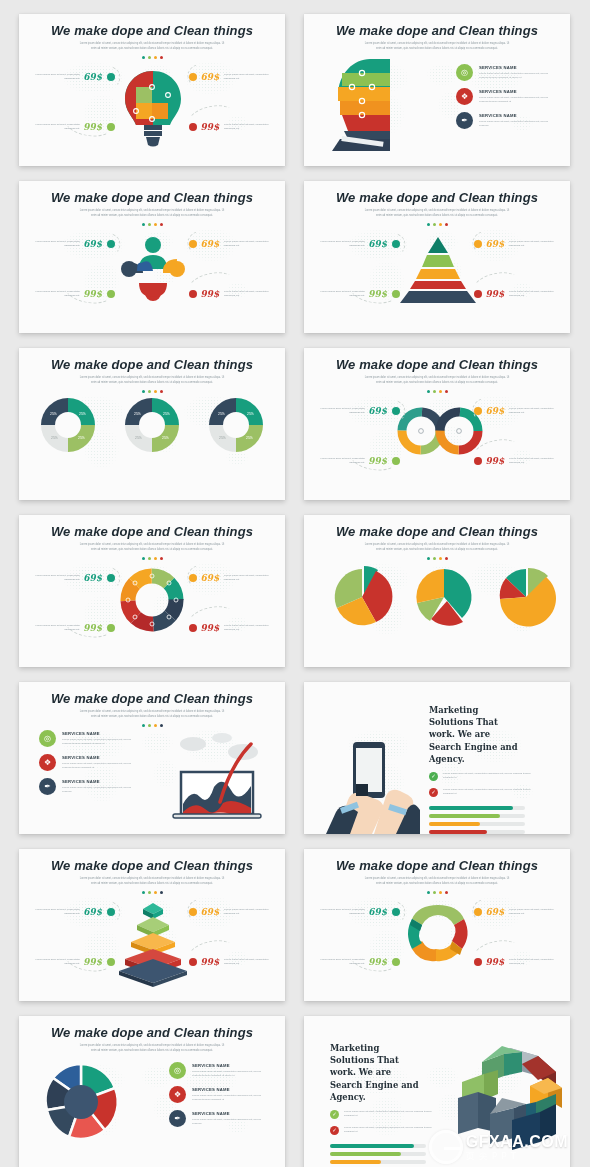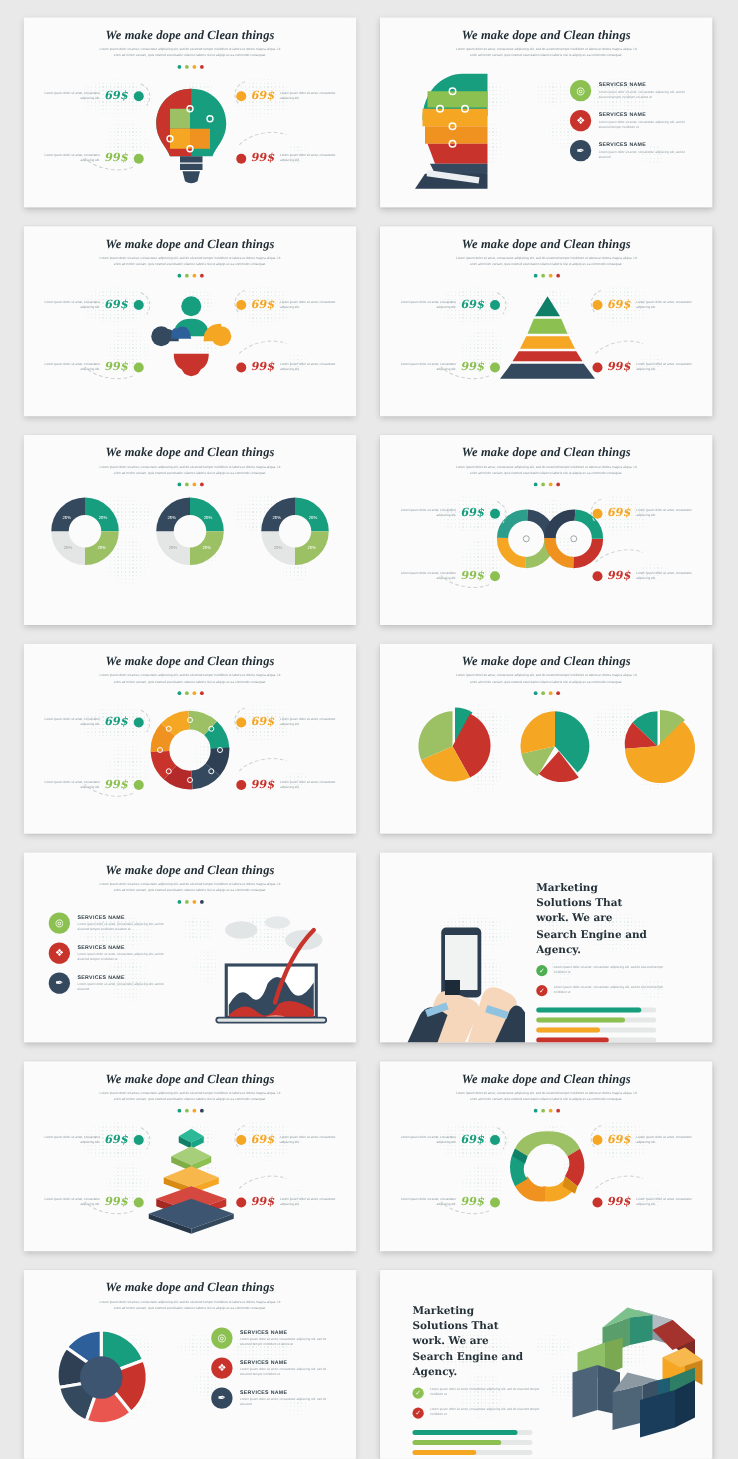--- a/index.html
+++ b/index.html
@@ -39,23 +39,23 @@
     mask-image: repeating-linear-gradient(0deg, #000 0 1px, transparent 1px 3px),
                 repeating-linear-gradient(90deg, #000 0 1px, transparent 1px 3px);
     mask-composite: intersect;
     pointer-events: none;
   }
   .inner { position: relative; width: 100%; height: 100%; }
 
   
   .hdr { padding-top: 9px; text-align: center; }
   .hdr .title {
-    font-family: Liberation Serif, serif;
+    font-family: Liberation Sans, sans-serif;
     font-style: italic; font-weight: bold;
-    font-size: 10px; color: #1f2b33; letter-spacing: .1px;
+    font-size: 13px; color: #1f2b33; letter-spacing: .1px;
   }
   .hdr .sub {
     margin: 4px auto 0; width: 150px;
     font-size: 2.6px; line-height: 1.85; color: #8e9aa0; text-align: center;
   }
   .dots { margin-top: 4px; display: flex; justify-content: center; gap: 3px; }
   .dots i { width: 3px; height: 3px; border-radius: 50%; display: block; }
 
   
   .corners { position: absolute; inset: 0; }
@@ -903,16 +903,23 @@
             <path d="M38 72 L62 66 L62 96 L38 102Z" fill="#4e6578"></path>
             <path d="M62 66 L62 96 L74 92 L74 62Z" fill="#3b5065"></path>
             <path d="M38 72 L62 66 L74 62 L50 56Z" fill="#8c99a2"></path>
           </g>
           <g>
             <path d="M60 78 L88 70 L88 100 L60 108Z" fill="#1b3d5c"></path>
             <path d="M88 70 L104 62 L104 92 L88 100Z" fill="#16334d"></path>
           </g>
         </svg>
       </div>
+      <div class="wm">
+        <div class="ring"></div>
+        <div class="wt">
+          <div class="w1">GFXAA.COM</div>
+          <div class="w2">页尖PPT</div>
+        </div>
+      </div>
     </div>
   </div>
 
 </div>
 
 </body></html>

